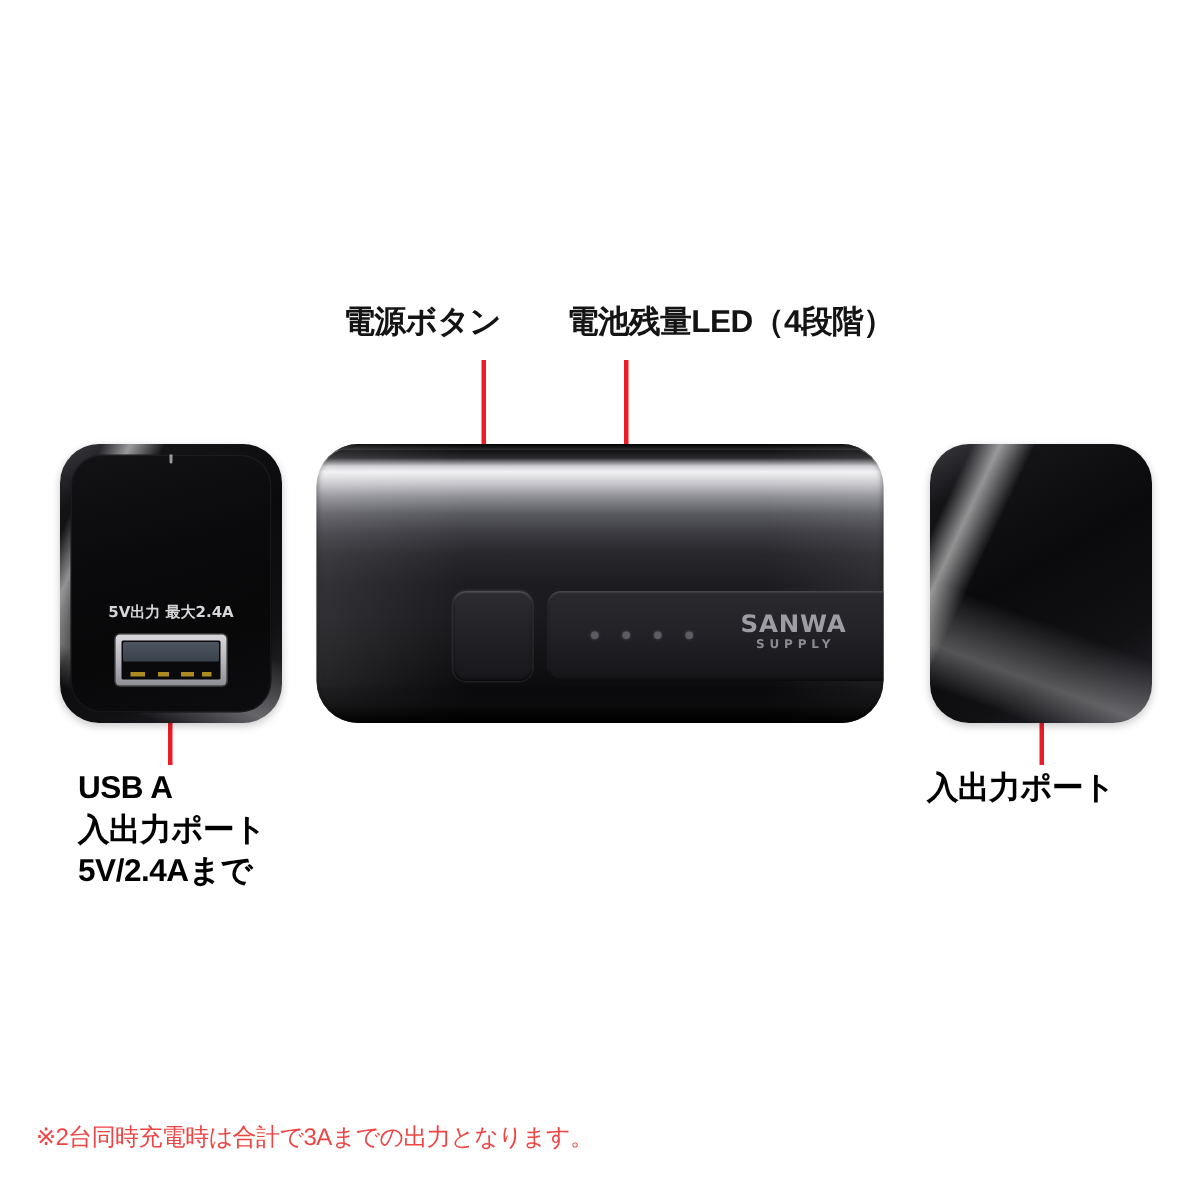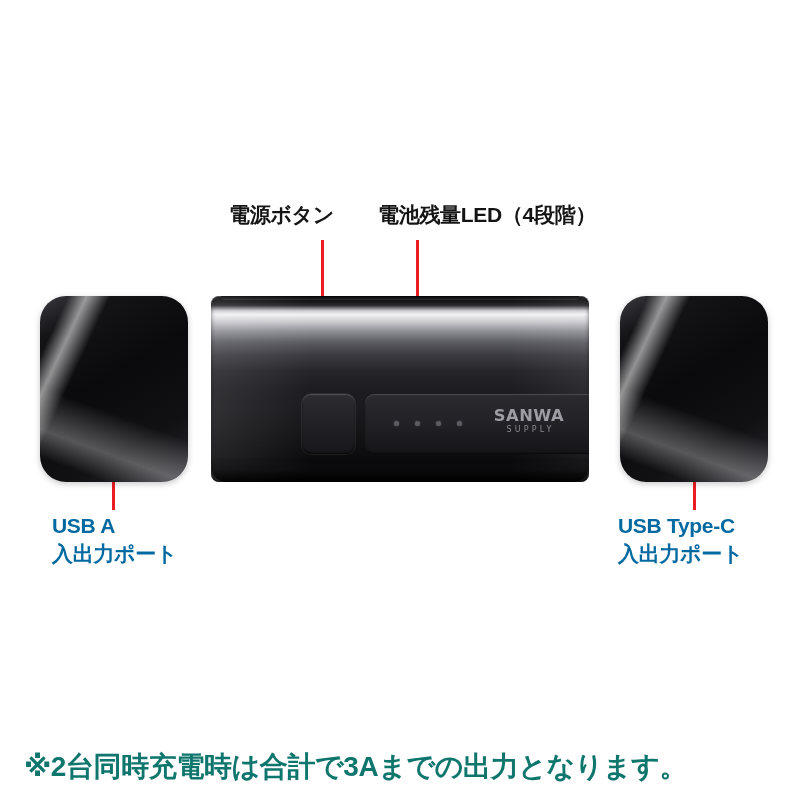--- a/index.html
+++ b/index.html
@@ -30,55 +30,55 @@
     white-space: nowrap;
     line-height: 1.1;
   }
   #callout-power      { left: 229px; top: 203px; }
   #callout-led        { left: 378px; top: 203px; }
 
   .callout-bottom {
     position: absolute;
     font-size: 21px;
     font-weight: 700;
-    color: #0369a1;
+    color: #000000;
     line-height: 1.32;
     white-space: nowrap;
     letter-spacing: -0.3px;
   }
   #callout-usba { left: 52px;  top: 512px; }
   #callout-usbc { left: 618px; top: 512px; }
 
   .footnote {
     position: absolute;
     left: 24px;
     top: 748px;
-    font-size: 28px;
-    font-weight: 700;
-    color: #0f766e;
+    font-size: 16px;
+    font-weight: 400;
+    color: #ef4444;
     letter-spacing: -0.4px;
     white-space: nowrap;
   }
 
   
   .leader {
     position: absolute;
     background: #ec1c24;
   }
   .leader-v { width: 3px; }
   .leader-h { height: 3px; }
 
   
   #device-center {
     position: absolute;
     left: 211px;
     top: 296px;
     width: 378px;
     height: 186px;
-    border-radius: 8px;
+    border-radius: 28px;
     background:
       linear-gradient(180deg,
         #0c0c0e 0%,
         #17171a 3%,
         #2a2a2e 5%,
         #cfcfd4 8%,
         #f2f2f4 10%,
         #c9c9ce 14%,
         #8e8e95 19%,
         #5a5a61 25%,
@@ -176,21 +176,21 @@
     font-size: 16px;
     font-weight: 700;
     color: #9d9da3;
     letter-spacing: 0.5px;
     line-height: 1;
     transform: scaleX(1.02);
   }
   #sanwa-logo .sub {
     font-family: "DejaVu Sans", sans-serif;
     font-size: 8px;
-    font-weight: 400;
+    font-weight: 700;
     color: #8a8a90;
     letter-spacing: 3.2px;
     line-height: 1.5;
     margin-left: 3px;
   }
 
   
   .device-side {
     position: absolute;
     width: 148px;
@@ -340,20 +340,30 @@
   <div class="leader leader-h" style="left:385px; top:376px; width:66px;"></div>
   <div class="leader leader-v" style="left:385px; top:376px; height:35px;"></div>
   <div class="leader leader-v" style="left:448px; top:376px; height:35px;"></div>
 
   <div class="leader leader-v" style="left:112px; top:444px; height:66px;"></div>
 
   <div class="leader leader-v" style="left:693px; top:436px; height:74px;"></div>
 
   <div class="device-side" id="device-left">
     <div class="bezel-gloss"></div>
+    <div class="face">
+      <div class="seam"></div>
+      <div class="port-label" style="top:98px;">5V出力  最大2.4A</div>
+      <div id="usb-a-port">
+        <div class="cavity">
+          <div class="tongue"></div>
+          <div class="contacts"></div>
+        </div>
+      </div>
+    </div>
   </div>
 
   <div id="device-center">
     <div class="top-rim"></div>
     <div class="sheen-left"></div>
     <div class="sheen-right"></div>
 
     <div id="power-button"></div>
 
     <div id="led-panel">
@@ -371,22 +381,22 @@
     <div class="bottom-shade"></div>
   </div>
 
   <div class="device-side" id="device-right">
     <div class="bezel-gloss"></div>
   </div>
 
   <div class="callout-bottom" id="callout-usba">
     <div>USB A</div>
     <div>入出力ポート</div>
+    <div>5V/2.4Aまで</div>
   </div>
 
   <div class="callout-bottom" id="callout-usbc">
-    <div>USB Type-C</div>
     <div>入出力ポート</div>
   </div>
 
   <div class="footnote">※2台同時充電時は合計で3Aまでの出力となります。</div>
 
 </div>
 
 </body></html>

